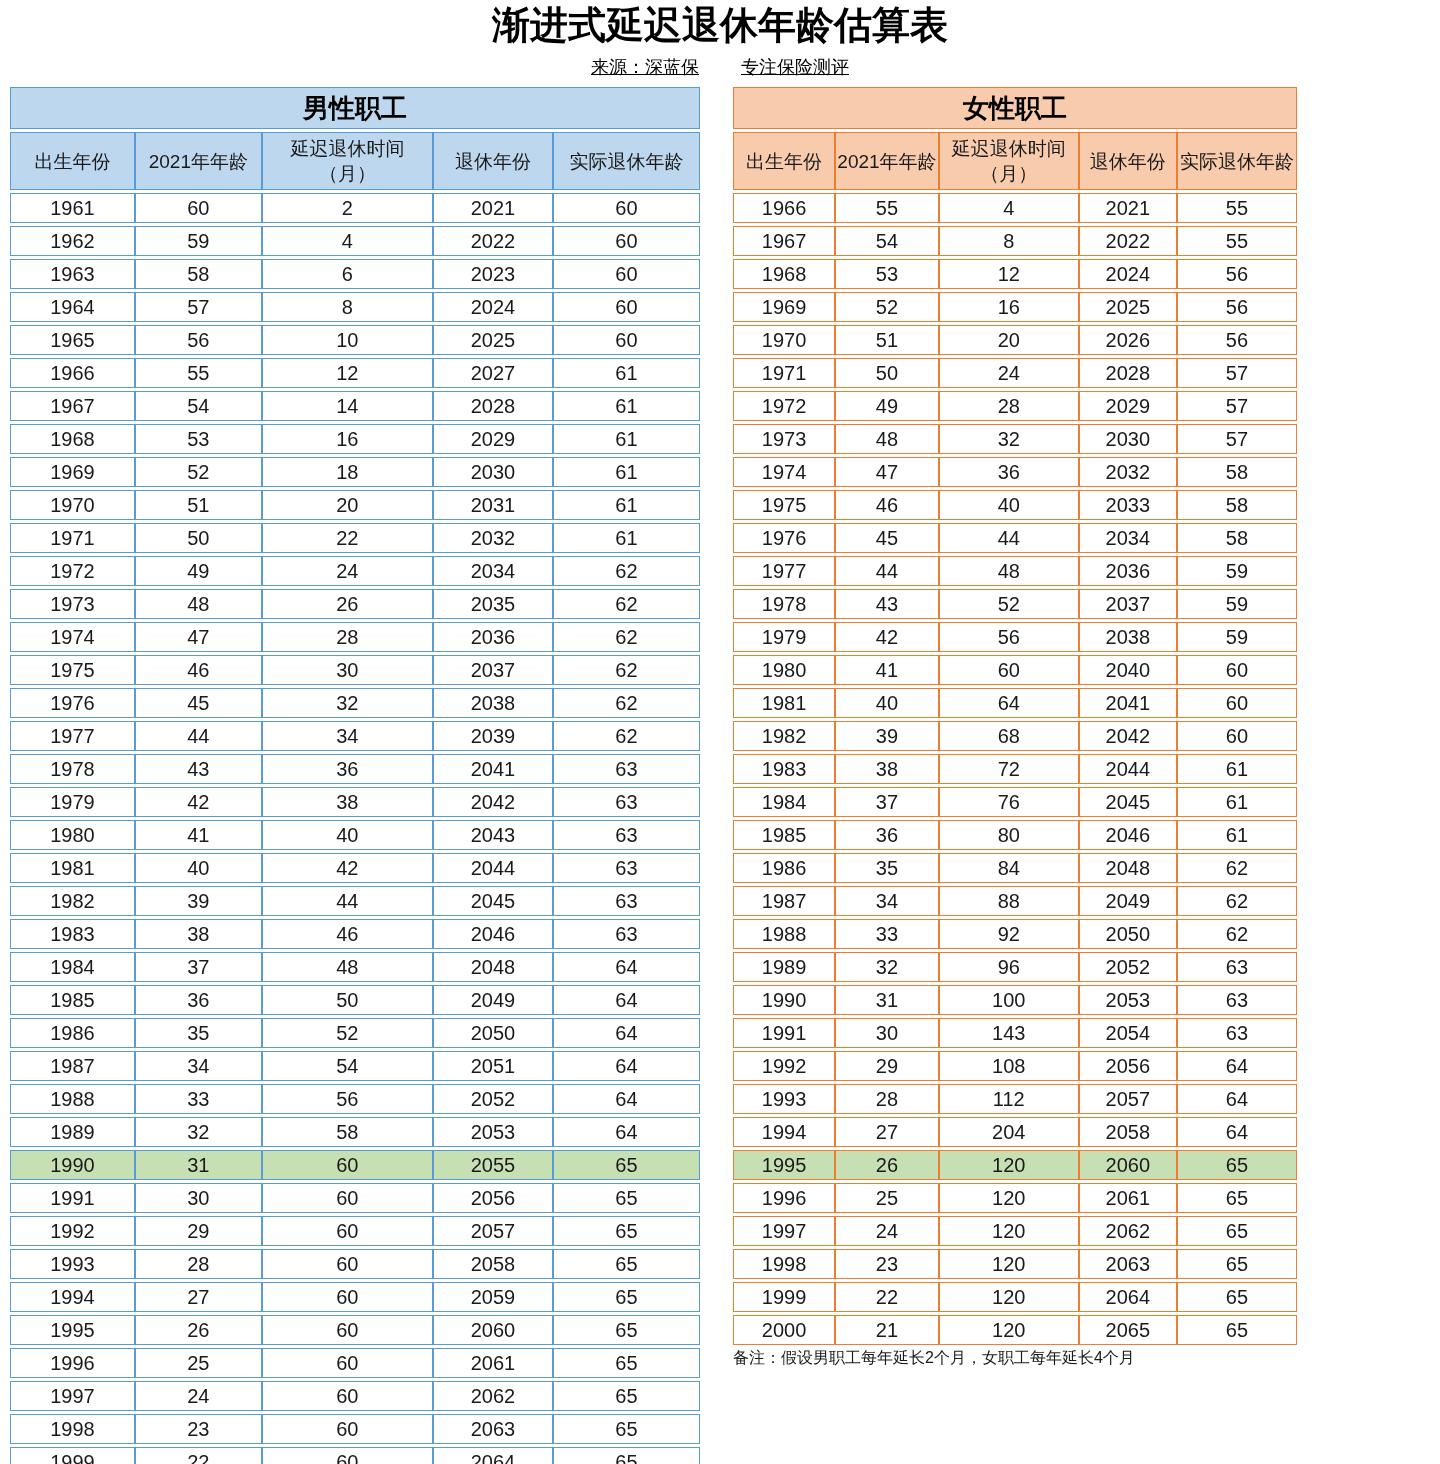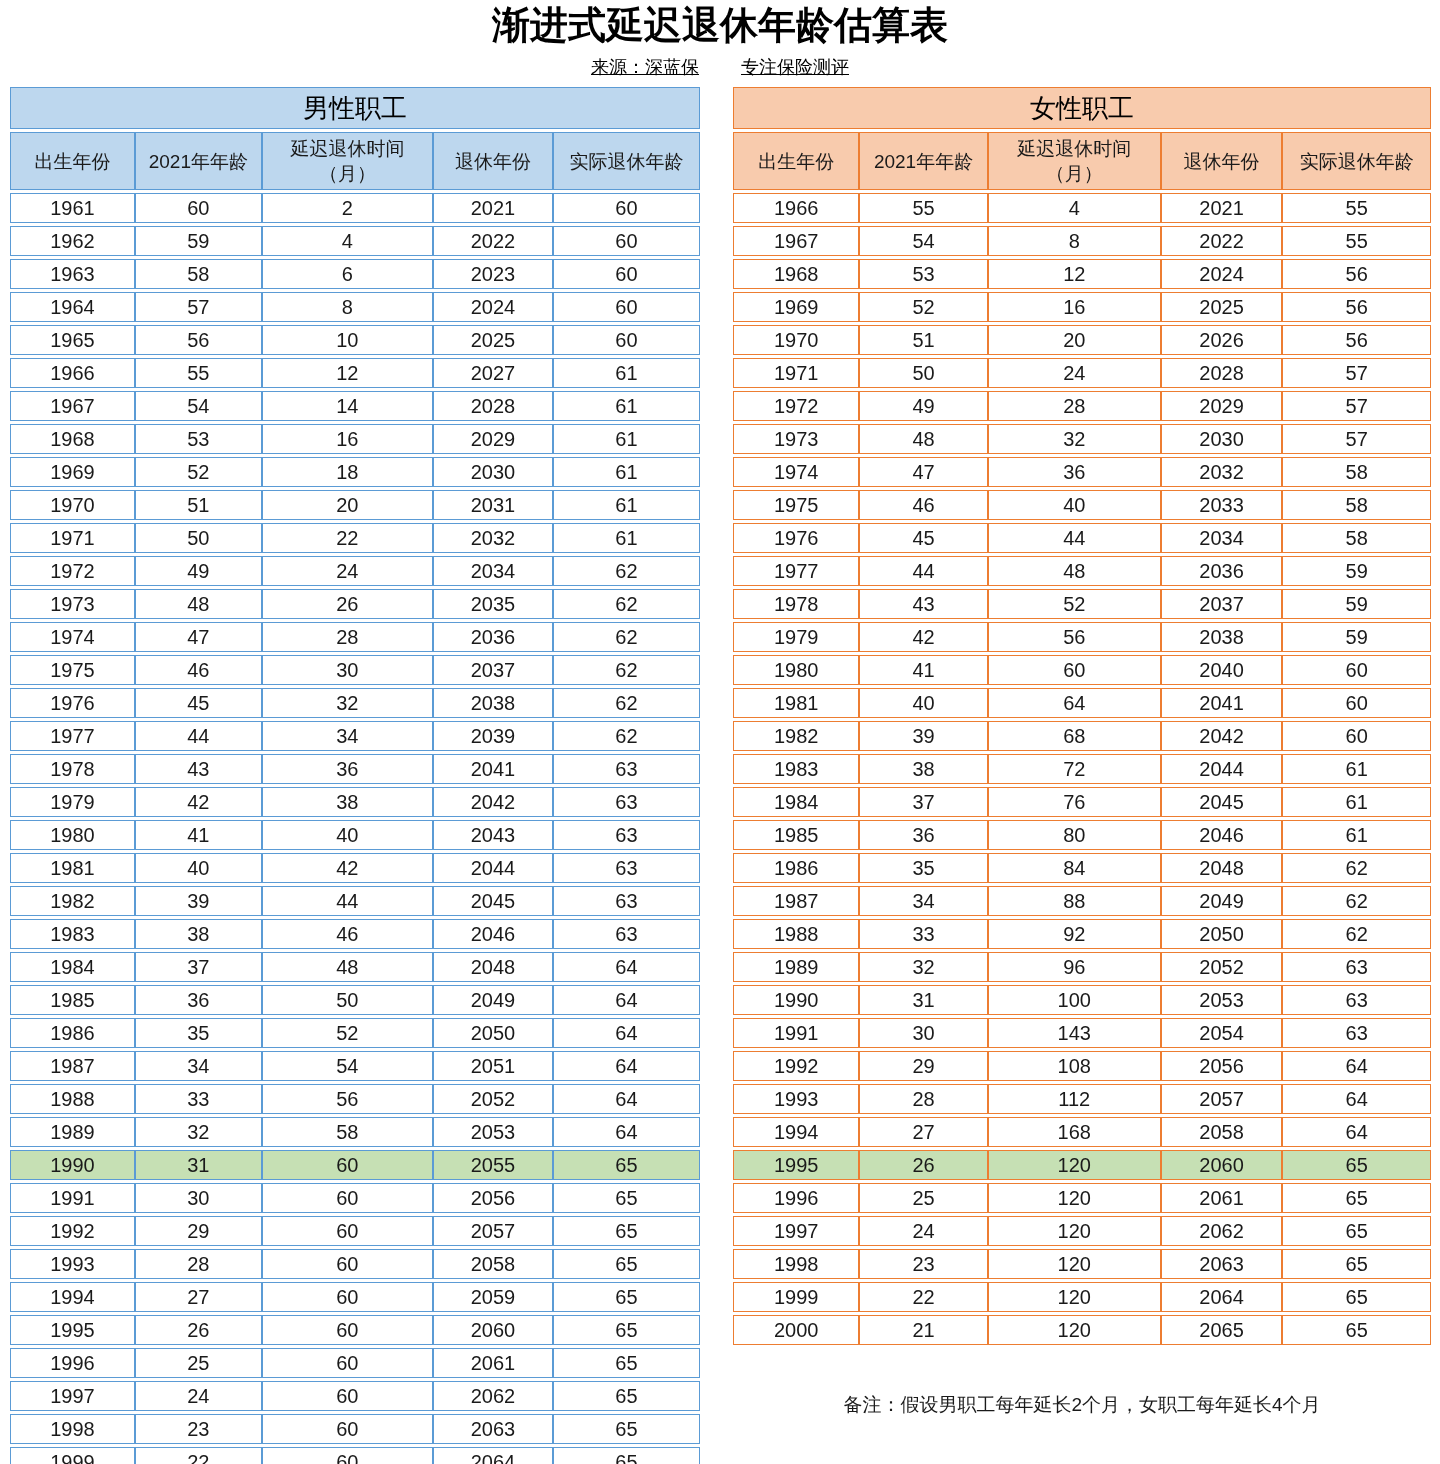--- a/index.html
+++ b/index.html
@@ -39,38 +39,38 @@
     width: 42px;
   }
   .tables-wrap {
     display: flex;
     align-items: flex-start;
     padding-left: 10px;
     margin-top: 4px;
     gap: 33px;
   }
   .table-col-left  { width: 690px; flex: 0 0 auto; }
-  .table-col-right { width: 698px; flex: 0 0 auto; }
+  .table-col-right { width: 564px; flex: 0 0 auto; }
 
   table.retire {
     width: 100%;
     border-collapse: separate;
     border-spacing: 0 3px;
     table-layout: fixed;
   }
   table.retire th, table.retire td {
     border: 1px solid var(--accent);
     text-align: center;
     vertical-align: middle;
     overflow: hidden;
   }
   table.retire th.group-header {
     background: var(--fill);
     font-size: 26px;
-    font-weight: normal;
+    font-weight: bold;
     height: 38px;
     color: #000000;
   }
   table.retire th.col-header {
     background: var(--fill);
     font-size: 19px;
     font-weight: normal;
     height: 54px;
     white-space: pre-line;
     line-height: 25px;
@@ -79,23 +79,21 @@
   table.retire td {
     background: #ffffff;
     font-size: 20px;
     height: 26px;
     line-height: 26px;
   }
   table.retire tr.highlight td {
     background: var(--highlight);
   }
   .note {
-    margin-top: 44px;
-    text-align: center;
-    font-size: 19px;
+    font-size: 16px;
     color: #1a1a1a;
   }
 </style>
 </head>
 <body>
 
 <div class="page-header">
   <h1 class="page-title">渐进式延迟退休年龄估算表</h1>
   <div class="page-subtitle">
     <span class="sub-part">来源：深蓝保</span><span class="sub-gap"></span><span class="sub-part">专注保险测评</span>
@@ -619,21 +617,21 @@
           <tr>
             <td>1993</td>
             <td>28</td>
             <td>112</td>
             <td>2057</td>
             <td>64</td>
           </tr>
           <tr>
             <td>1994</td>
             <td>27</td>
-            <td>168</td>
+            <td>204</td>
             <td>2058</td>
             <td>64</td>
           </tr>
           <tr class="highlight">
             <td>1995</td>
             <td>26</td>
             <td>120</td>
             <td>2060</td>
             <td>65</td>
           </tr>

